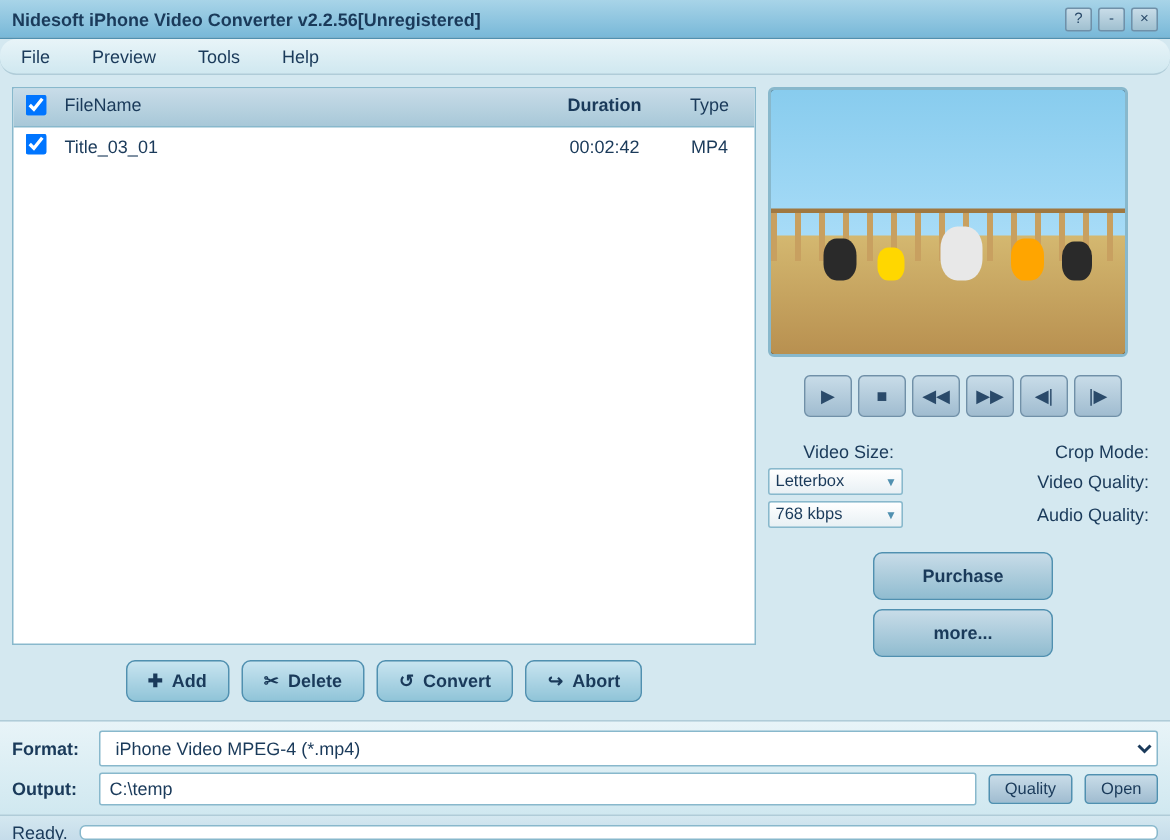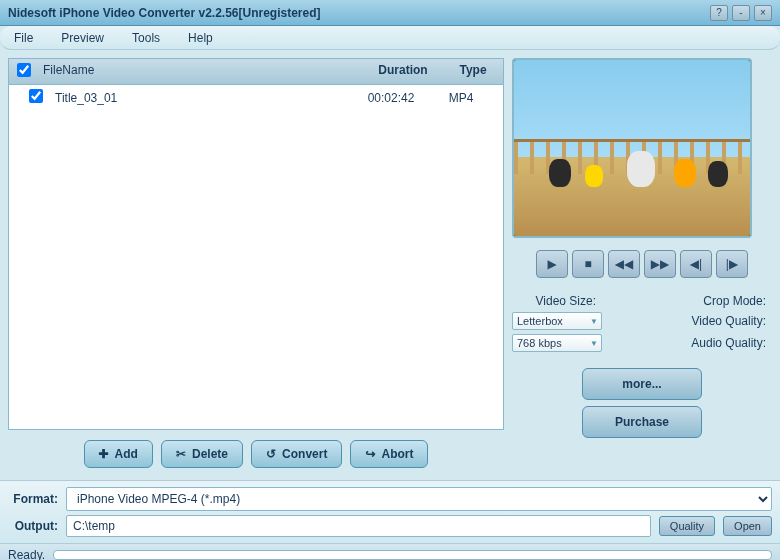--- a/index.html
+++ b/index.html
@@ -64,22 +64,22 @@
     }
     .table-header {
       display: flex;
       background: linear-gradient(to bottom, #c8dce8, #a8c8d8);
       border-bottom: 1px solid #88b8cc;
       padding: 4px 0;
     }
     .col-check { width: 30px; text-align: center; }
     .col-filename { flex: 1; padding-left: 4px; font-weight: normal; color: #1a3a5a; }
     .col-duration { width: 80px; text-align: center; font-weight: bold; color: #1a3a5a; }
-    .col-type { width: 60px; text-align: center; font-weight: bold; color: #1a3a5a; }
-    .table-body { padding: 2px 12px; }
+    .col-type { width: 60px; text-align: center; font-weight: normal; color: #1a3a5a; }
+    .table-body { padding: 2px 0; }
     .table-row {
       display: flex;
       align-items: center;
       padding: 2px 0;
     }
     .row-check { width: 30px; text-align: center; }
     .row-filename { flex: 1; padding-left: 4px; color: #1a3a5a; }
     .row-duration { width: 80px; text-align: center; color: #1a3a5a; }
     .row-type { width: 60px; text-align: center; color: #1a3a5a; }
 
@@ -206,21 +206,21 @@
       padding: 6px 8px;
       display: flex;
       flex-direction: column;
       gap: 4px;
     }
     .format-row, .output-row {
       display: flex;
       align-items: center;
       gap: 8px;
     }
-    .row-label { width: 50px; text-align: right; color: #1a3a5a; font-weight: bold; }
+    .row-label { width: 50px; color: #1a3a5a; font-weight: bold; }
     .format-select {
       flex: 1;
       padding: 3px 6px;
       border: 1px solid #88b8cc;
       border-radius: 2px;
       background: white;
       color: #1a3a5a;
       cursor: pointer;
     }
     .output-input {
@@ -388,22 +388,22 @@
           <option>768 kbps</option>
           <option>512 kbps</option>
           <option>1024 kbps</option>
         </select>
       </div>
 
       <span class="setting-label">Audio Quality:</span>
     </div>
 
     <div style="display:flex; flex-direction:column; gap:6px; align-items:center; padding-top:4px;">
+      <button class="purchase-btn">Purchase</button>
       <button class="purchase-btn">more...</button>
-      <button class="purchase-btn">Purchase</button>
     </div>
   </div>
 </div>
 
 <div class="bottom-bar">
   <div class="format-row">
     <span class="row-label">Format:</span>
     <select class="format-select">
       <option>iPhone Video MPEG-4 (*.mp4)</option>
       <option>iPhone Video H.264 (*.mp4)</option>

